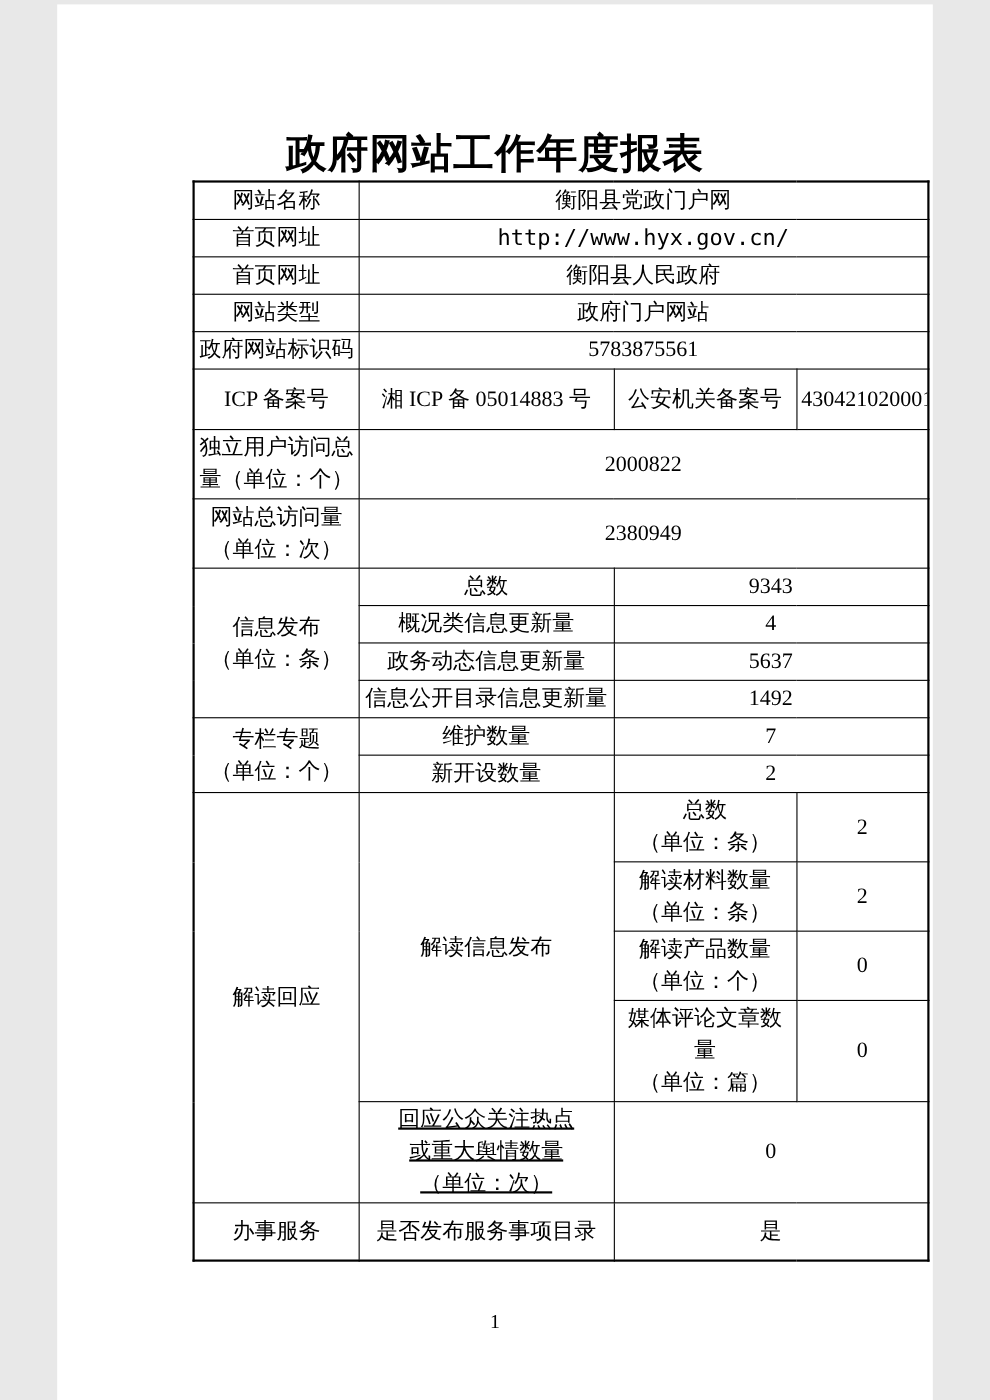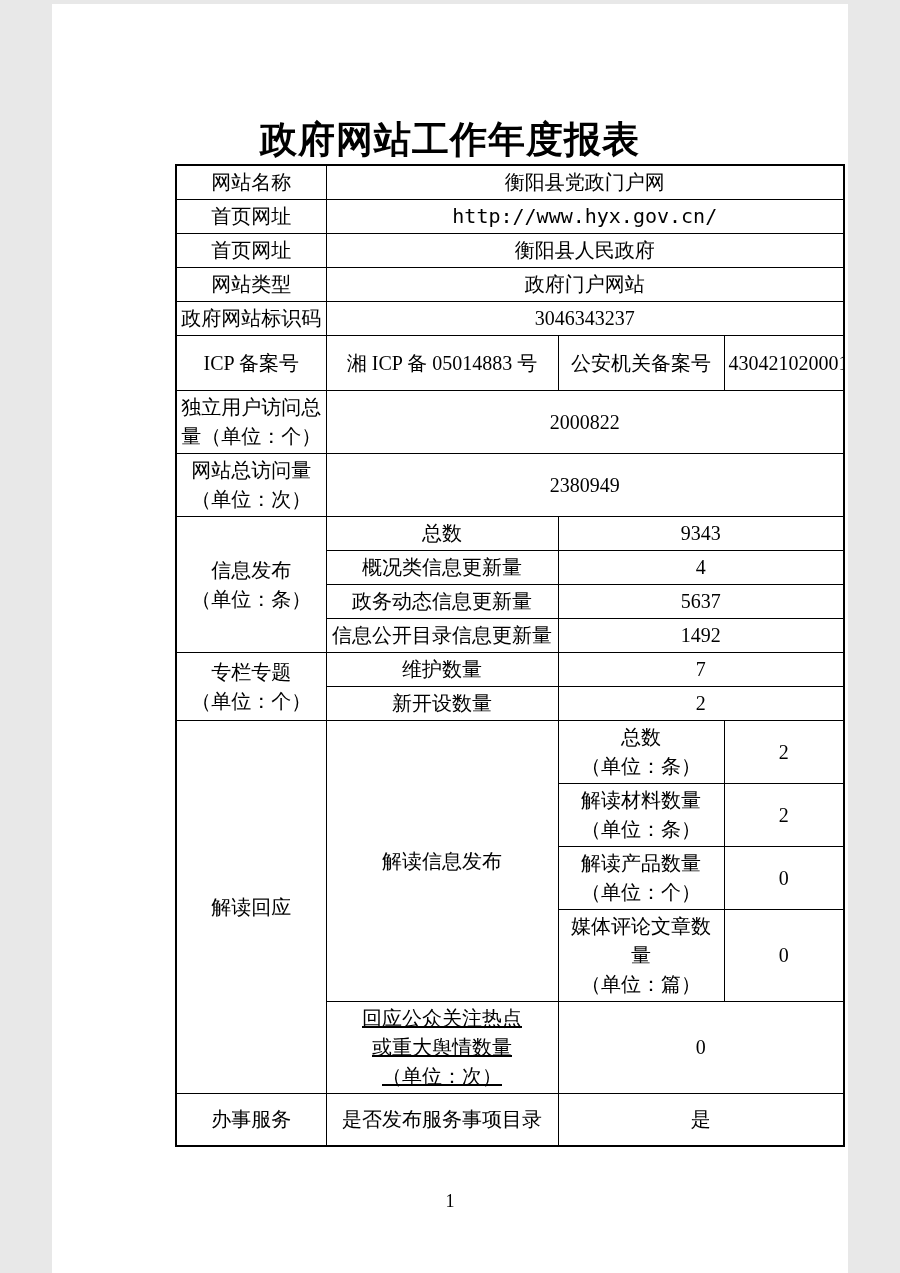--- a/index.html
+++ b/index.html
@@ -93,21 +93,21 @@
       <tr class="rh31">
         <td class="lbl">首页网址</td>
         <td colspan="3">衡阳县人民政府</td>
       </tr>
       <tr class="rh31">
         <td class="lbl">网站类型</td>
         <td colspan="3">政府门户网站</td>
       </tr>
       <tr class="rh31">
         <td class="lbl">政府网站标识码</td>
-        <td colspan="3">3046343237</td>
+        <td colspan="3">5783875561</td>
       </tr>
       <tr class="rh55">
         <td class="lbl">ICP 备案号</td>
         <td>湘 ICP 备 05014883 号</td>
         <td>公安机关备案号</td>
         <td class="breakall">43042102000104</td>
       </tr>
       <tr class="rh52">
         <td class="lbl">独立用户访问总量（单位：个）</td>
         <td colspan="3">2000822</td>

